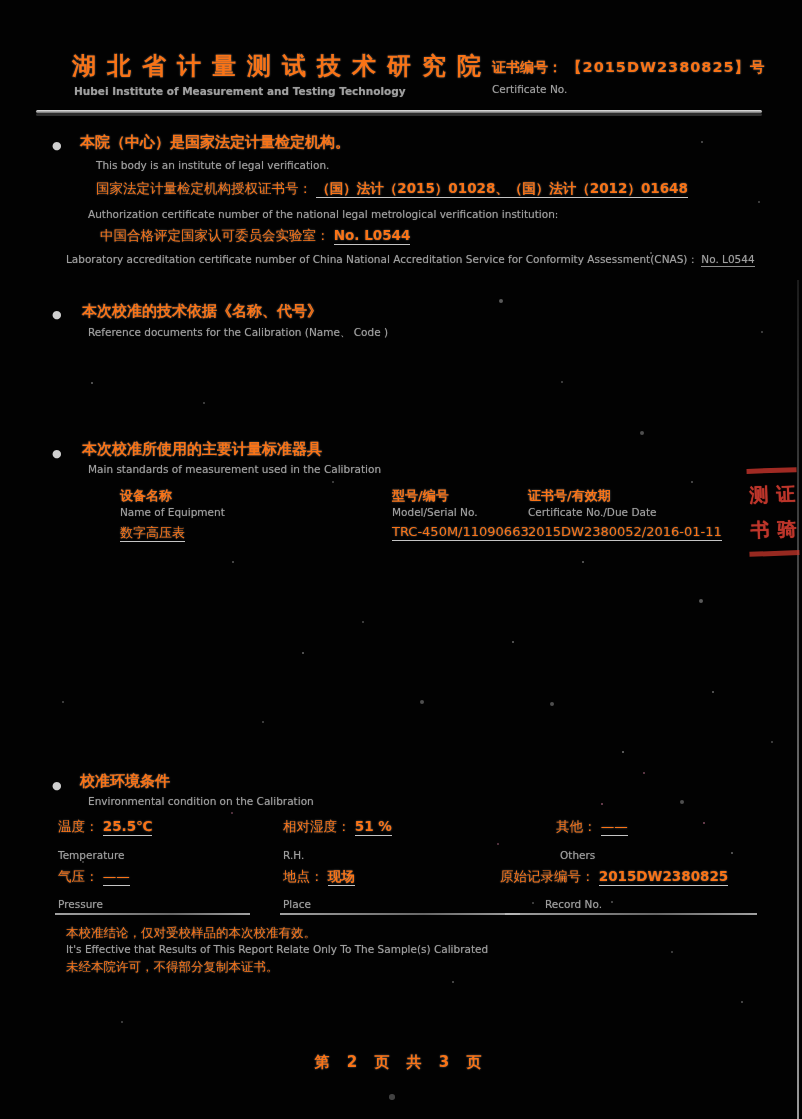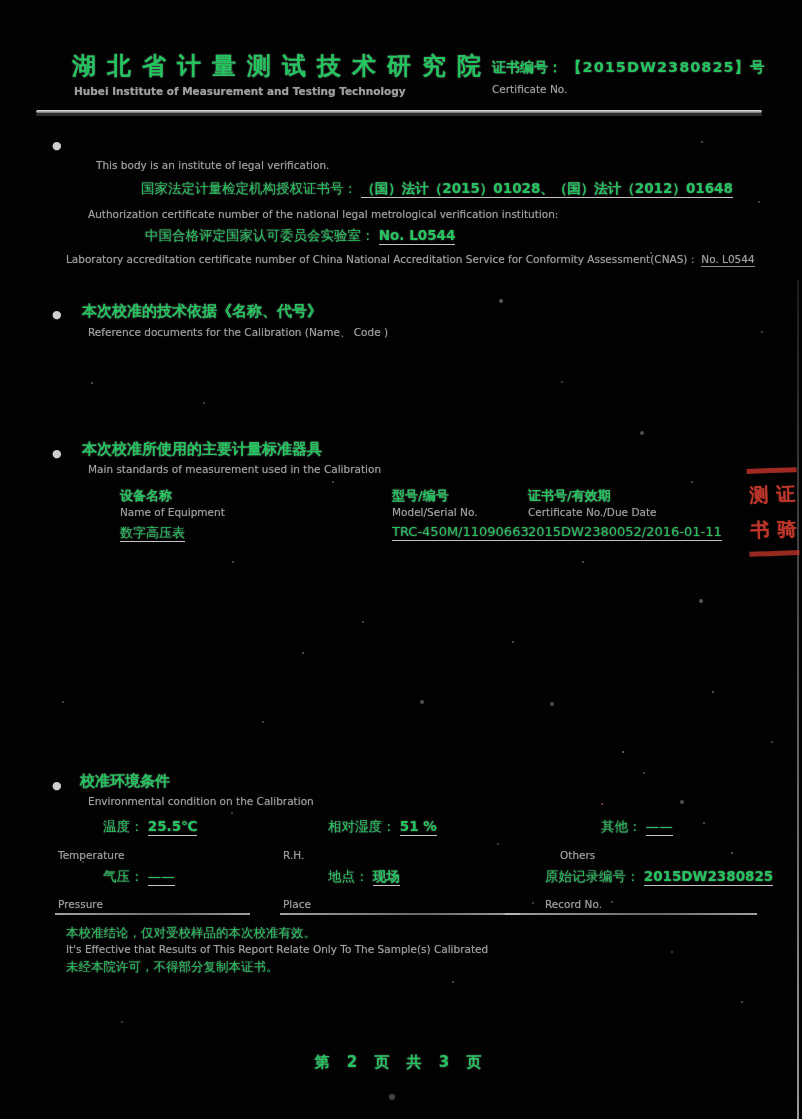--- a/index.html
+++ b/index.html
@@ -1,30 +1,30 @@
 <!DOCTYPE html>
 <html><head>
 <meta charset="utf-8">
 <style>
   html,body{margin:0;padding:0;background:#000;}
   .page{
     position:relative;width:802px;height:1119px;background:#020202;overflow:hidden;
     font-family:"DejaVu Sans","Liberation Sans",sans-serif;color:#d6d6d6;
   }
   .abs{position:absolute;}
-  .cn{color:#22c55e;text-shadow:0 0 2px rgba(235,235,235,.45);}
+  .cn{color:#f97316;text-shadow:0 0 2px rgba(235,235,235,.45);}
   .cnb{font-weight:bold;}
   .en{color:#9f9f9f;font-size:10.5px;text-shadow:0 0 1px rgba(200,200,200,.5);white-space:nowrap;}
   .u{border-bottom:1.5px solid #c4c4c4;padding-bottom:1px;}
   .bullet{color:#cfcfcf;font-size:11px;}
   .bullet::before{content:"●";}
   .divider{background:linear-gradient(180deg,#e8e8e8,#6d6d6d);height:3px;border-radius:2px;box-shadow:0 3px 0 rgba(180,180,180,.25);}
   .rule{height:2px;background:linear-gradient(90deg,#bdbdbd,#7a7a7a 60%,#bdbdbd);opacity:.85;}
   .title-cn{font-size:15px;font-weight:bold;white-space:nowrap;}
-  .body-cn{font-size:13.5px;white-space:nowrap;margin-left:45px;}
+  .body-cn{font-size:13.5px;white-space:nowrap;}
   .hdr-cn{font-size:24px;font-weight:bold;letter-spacing:11px;white-space:nowrap;}
   .tbl-h{font-size:13px;font-weight:bold;white-space:nowrap;}
   .tbl-v{font-size:13px;white-space:nowrap;text-align:right;}
   .stamp{
     width:50px;height:88px;color:#cf3a2e;border-top:5px solid rgba(205,55,45,.85);
     border-bottom:5px solid rgba(205,55,45,.8);display:flex;justify-content:space-between;
     padding:4px 2px;box-sizing:border-box;transform:rotate(-2deg);opacity:.92;
     text-shadow:0 0 1px rgba(215,70,60,.8);
   }
   .stamp-col{display:flex;flex-direction:column;justify-content:space-around;font-size:19px;font-weight:bold;line-height:1.6;}
@@ -66,20 +66,21 @@
 
   <div class="abs" style="left:492px;top:57px;">
     <span class="cn cnb" style="font-size:14px;">证书编号：</span>
     <span class="cn cnb" style="font-size:14.5px;letter-spacing:1px;">【2015DW2380825】号</span>
   </div>
   <div class="abs en" style="left:492px;top:83px;">Certificate No.</div>
 
   <div class="abs divider" style="left:36px;top:110px;width:726px;"></div>
 
   <div class="abs bullet" style="left:52px;top:139px;"></div>
+  <div class="abs title-cn cn" style="left:80px;top:133px;">本院（中心）是国家法定计量检定机构。</div>
   <div class="abs en" style="left:96px;top:159px;">This body is an institute of legal verification.</div>
 
   <div class="abs body-cn cn" style="left:96px;top:180px;">
     <span>国家法定计量检定机构授权证书号：</span>
     <span class="u cnb">（国）法计（2015）01028、（国）法计（2012）01648</span>
   </div>
   <div class="abs en" style="left:88px;top:208px;">Authorization certificate number of the national legal metrological verification institution:</div>
 
   <div class="abs body-cn cn" style="left:100px;top:227px;">
     <span>中国合格评定国家认可委员会实验室：</span>

